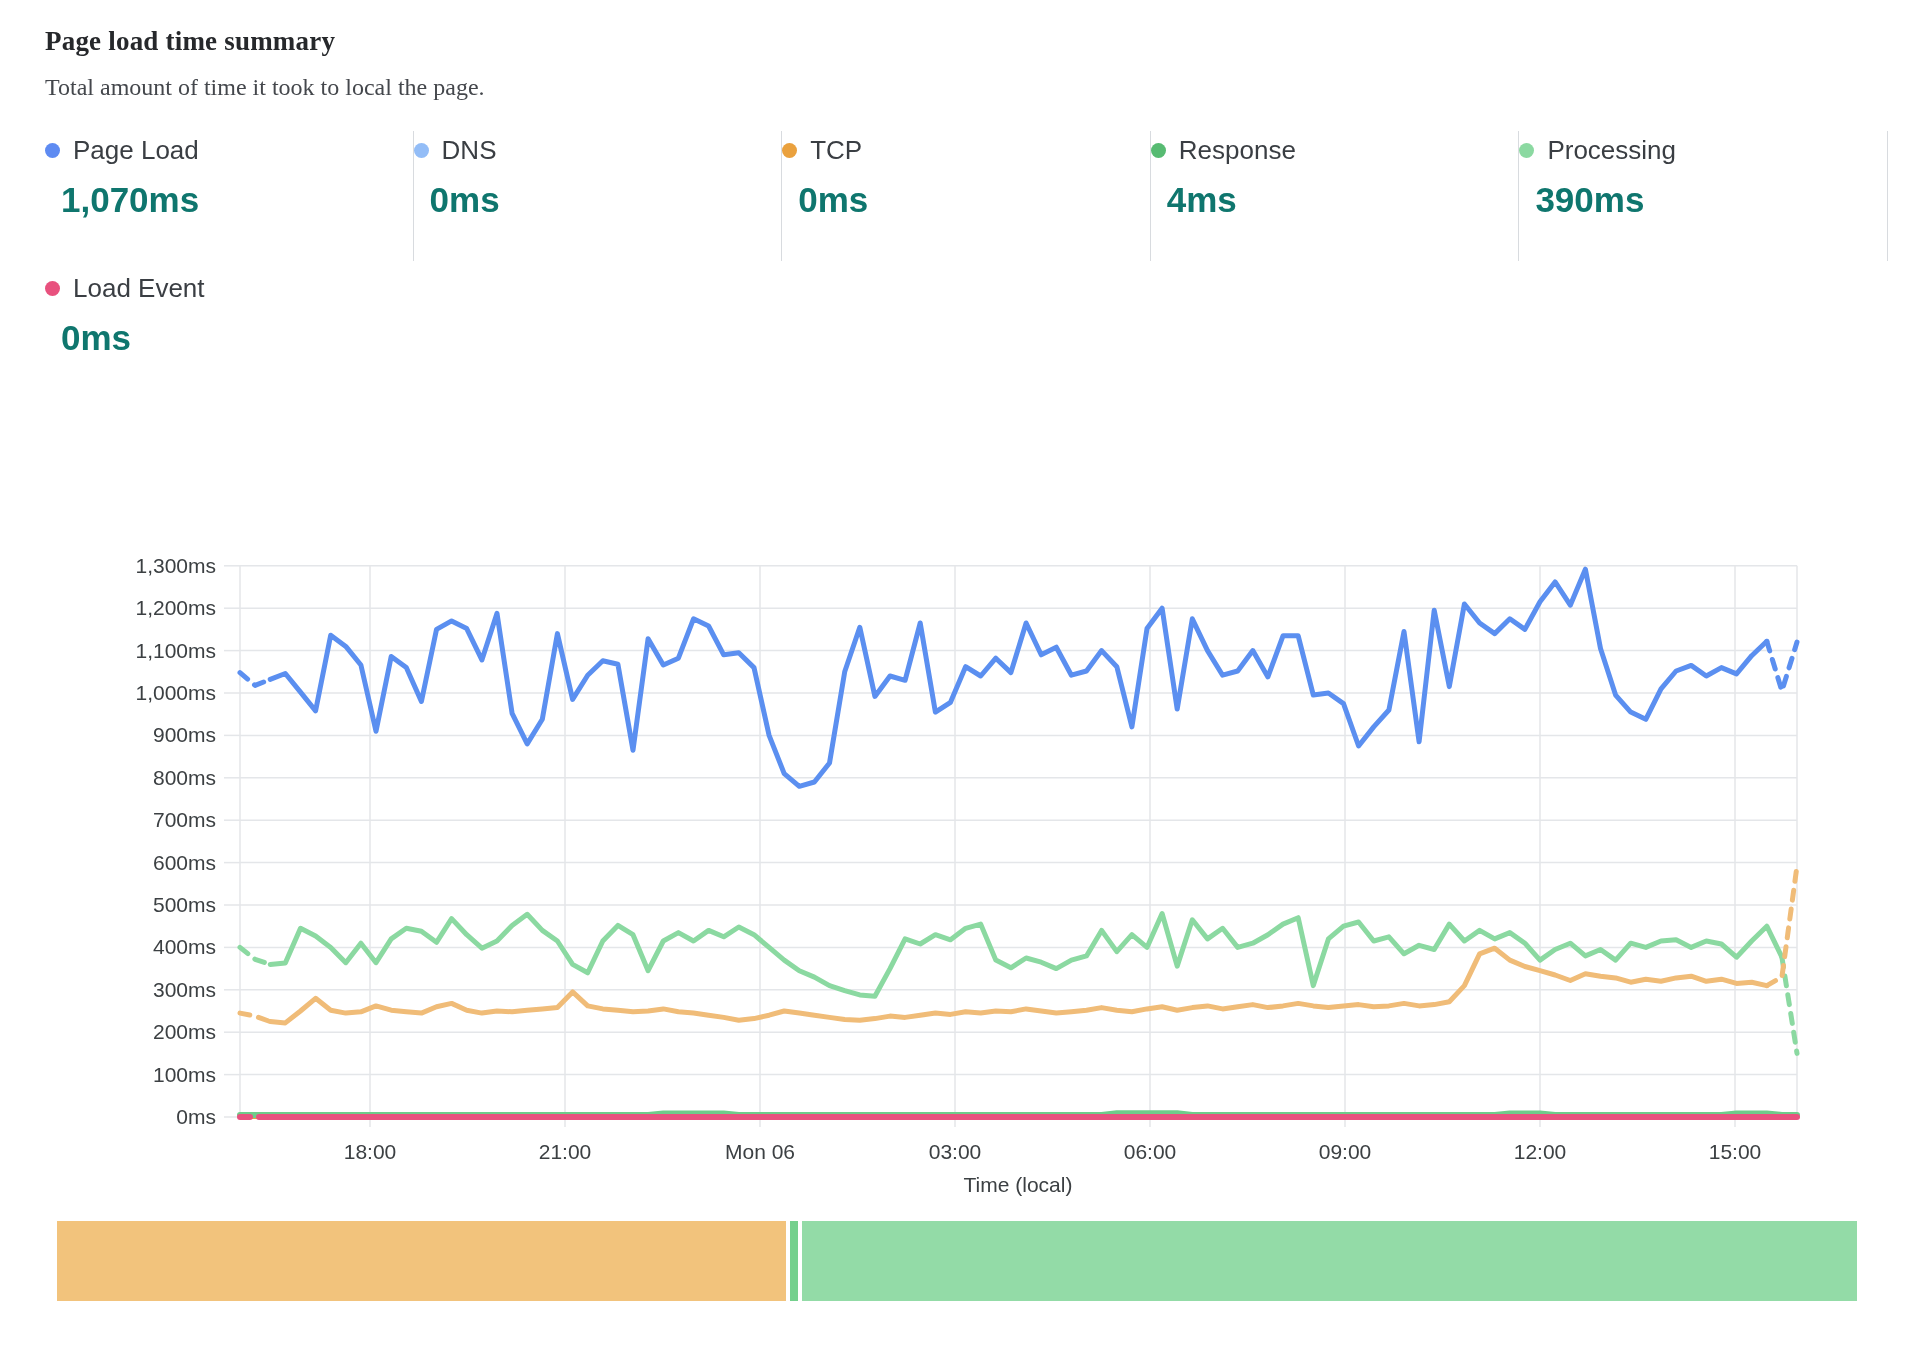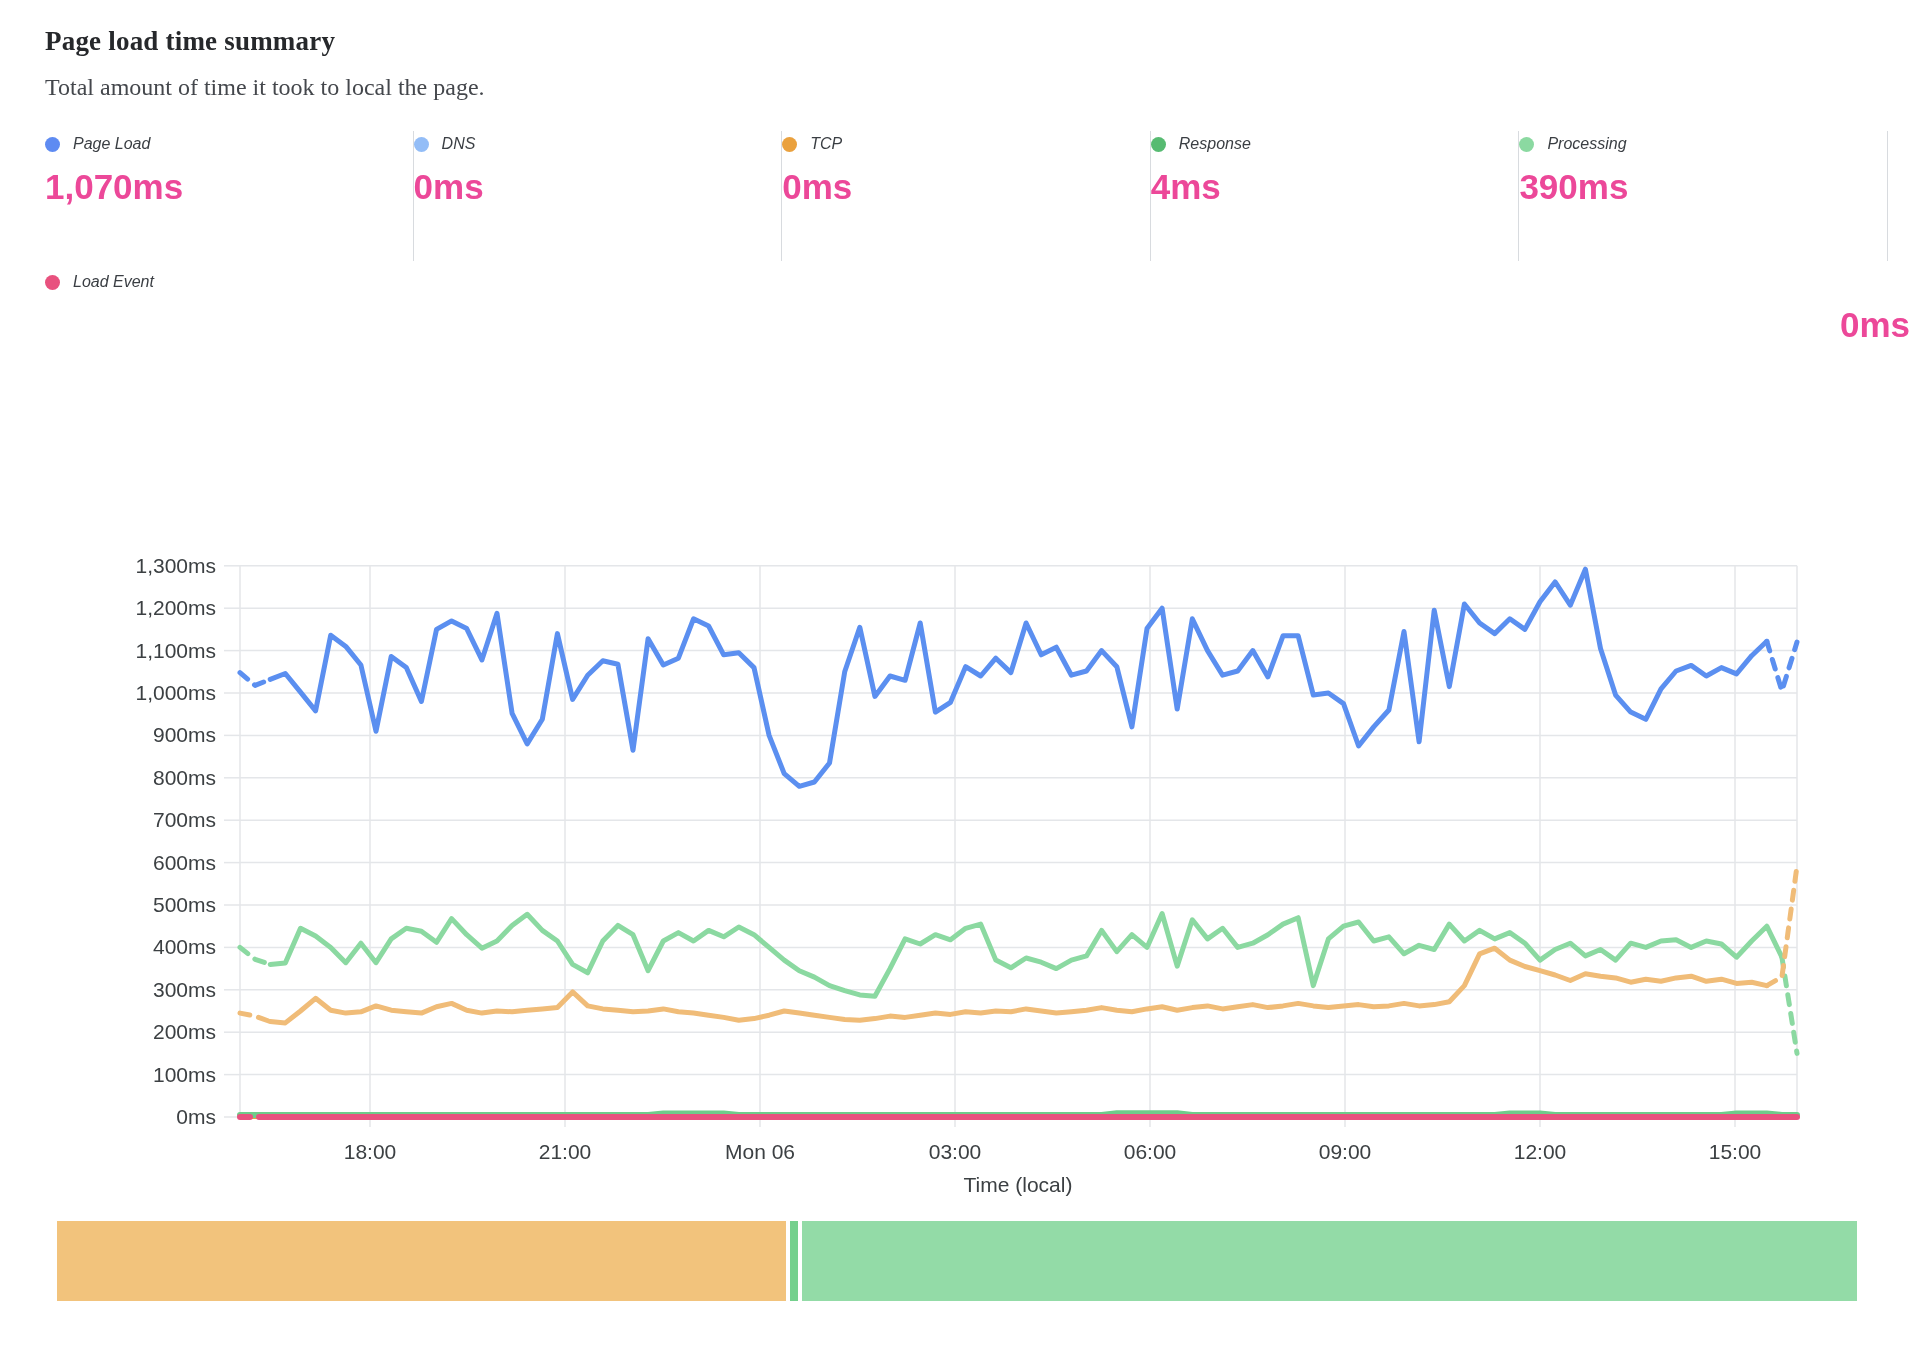--- a/index.html
+++ b/index.html
@@ -5,23 +5,23 @@
   html,body{margin:0;padding:0;background:#ffffff;}
   body{width:1910px;height:1352px;position:relative;overflow:hidden;
        font-family:"Liberation Sans", sans-serif;color:#202225;}
   .header{padding:26px 0 0 45px;font-family:Liberation Serif, serif;}
   .title{font-size:27px;font-weight:700;color:#26282b;letter-spacing:.2px;}
   .subtitle{margin-top:17px;font-size:24px;font-weight:400;color:#44474c;}
   .legend-row1{margin:30px 0 0 45px;width:1843px;display:flex;}
   .legend-cell{flex:1 1 0;height:130px;border-right:1px solid #d8dbdf;box-sizing:border-box;padding-top:4px;}
   .lrow{display:flex;align-items:center;gap:13px;}
   .dot{width:15px;height:15px;border-radius:50%;background:#999;flex:0 0 auto;}
-  .llabel{font-size:16px;color:#3a3e43;font-style:italic;}
-  .lvalue{margin-top:14px;margin-left:0;font-size:35px;font-weight:700;color:#ec4899;}
-  .legend-row2{margin:8px 0 0 45px;text-align:right;}
+  .llabel{font-size:26px;color:#3a3e43;}
+  .lvalue{margin-top:14px;margin-left:16px;font-size:35px;font-weight:700;color:#0f766e;}
+  .legend-row2{margin:8px 0 0 45px;}
   #chart-wrap{position:absolute;left:0;top:420px;width:1910px;height:800px;}
   svg text{font-family:"Liberation Sans", sans-serif;}
   .ytick,.xtick{font-size:21px;fill:#3c4043;}
   .axis-label{font-size:21px;fill:#3c4043;}
   #bottom-bar{position:absolute;left:0;top:1221px;width:1910px;height:80px;}
   .bar-seg{position:absolute;top:0;height:80px;}
 </style>
 </head>
 <body>
 

